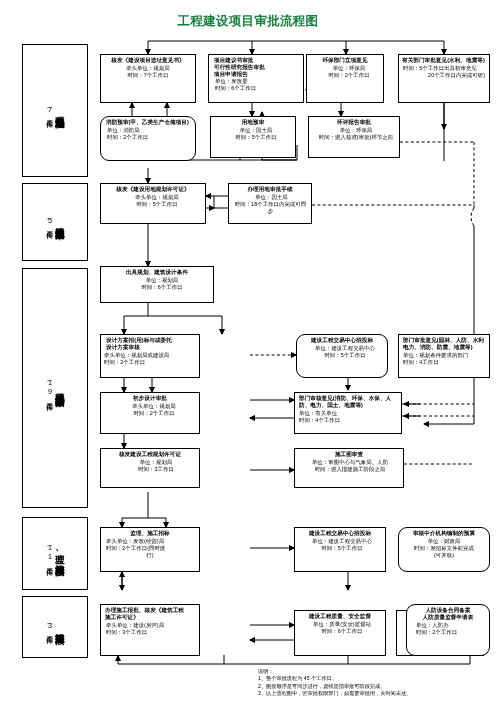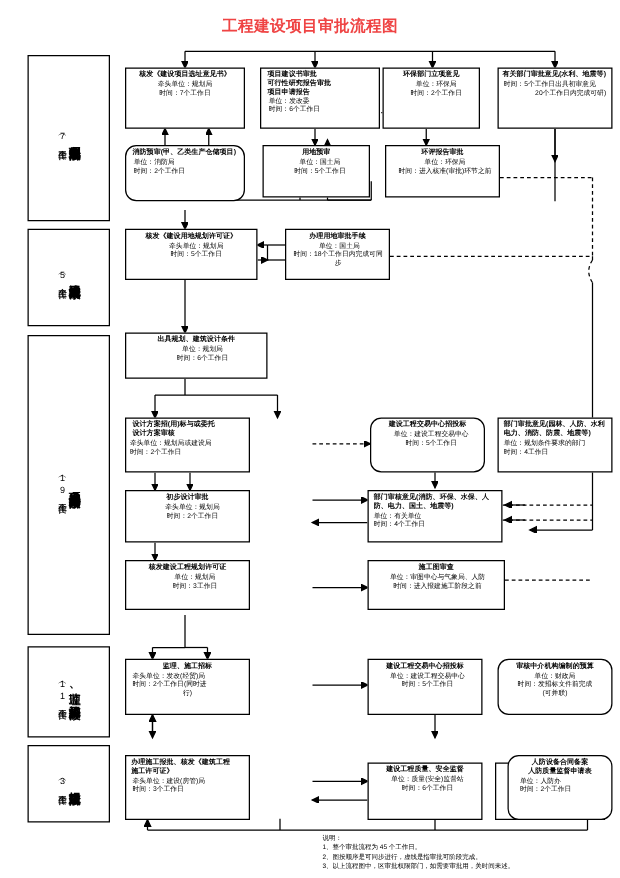--- a/index.html
+++ b/index.html
@@ -8,21 +8,21 @@
     background:#ffffff;
     font-family:"Liberation Sans","DejaVu Sans",sans-serif;
     position:relative;
     overflow:hidden;
   }
   #canvas{position:absolute;left:0;top:0;width:496px;height:702px;}
 
   .title{
     position:absolute;left:0;top:13px;width:496px;
     text-align:center;
-    font-size:12.5px;font-weight:bold;color:#ef4444;
+    font-size:12.5px;font-weight:bold;color:#15803d;
     letter-spacing:.3px;
   }
 
   
   .stage{
     position:absolute;
     border:1.2px solid #000;
     background:#fff;
     box-sizing:border-box;
     display:flex;

